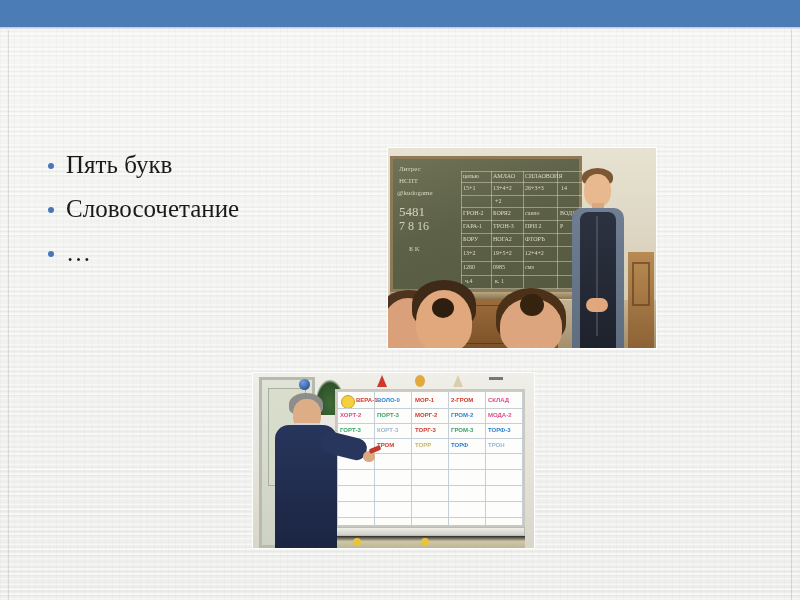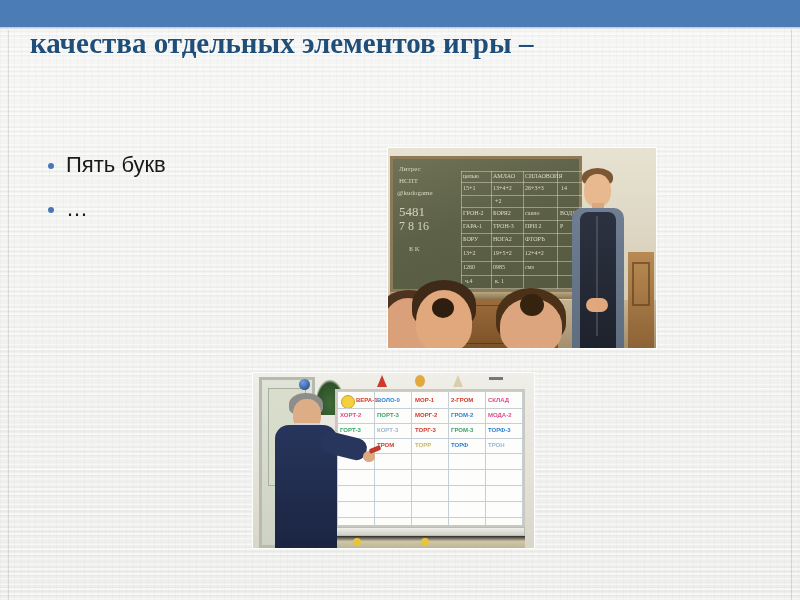--- a/index.html
+++ b/index.html
@@ -74,22 +74,22 @@
     position: absolute;
     left: 44px;
     top: 143px;
     width: 330px;
     list-style: none;
     margin: 0;
     padding: 0;
   }
   #bullets li {
     position: relative;
-    font-family: Liberation Sans, sans-serif;
-    font-size: 22px;
+    font-family: Liberation Serif, serif;
+    font-size: 25px;
     line-height: 44px;
     color: #1a1a1a;
     padding-left: 22px;
     white-space: nowrap;
   }
   #bullets li::before {
     content: "";
     position: absolute;
     left: 4px;
     top: 20px;
@@ -311,25 +311,25 @@
 
 <div id="slide">
 
   <div id="top-bar"></div>
   <div id="top-bar-shadow"></div>
 
   <div class="frame-line" id="frame-line-left"></div>
   <div class="frame-line" id="frame-line-right"></div>
 
   <div id="title">
-    <span class="tline">качества отдельных элементов игры –</span>
   </div>
 
   <ul id="bullets">
     <li>Пять букв</li>
+    <li>Словосочетание</li>
     <li>…</li>
   </ul>
 
   <div class="photo" id="photo-classroom">
     <div class="scene">
       <div class="cr-wall"></div>
       <div class="cr-floorwall"></div>
 
       <div class="cr-board">
         <div class="cr-chalk" style="left:6px; top:6px;">Литрес</div>

